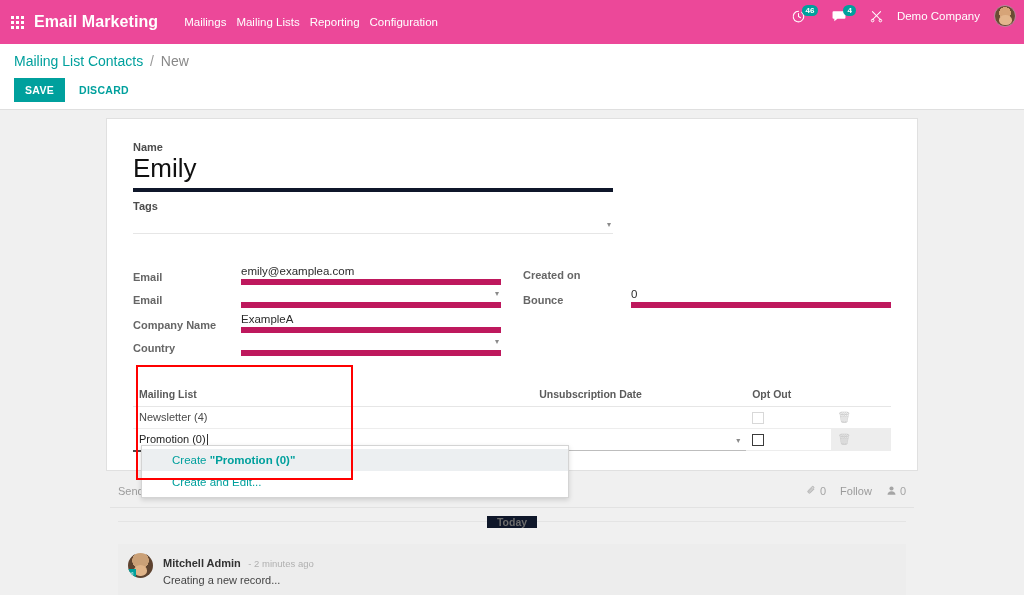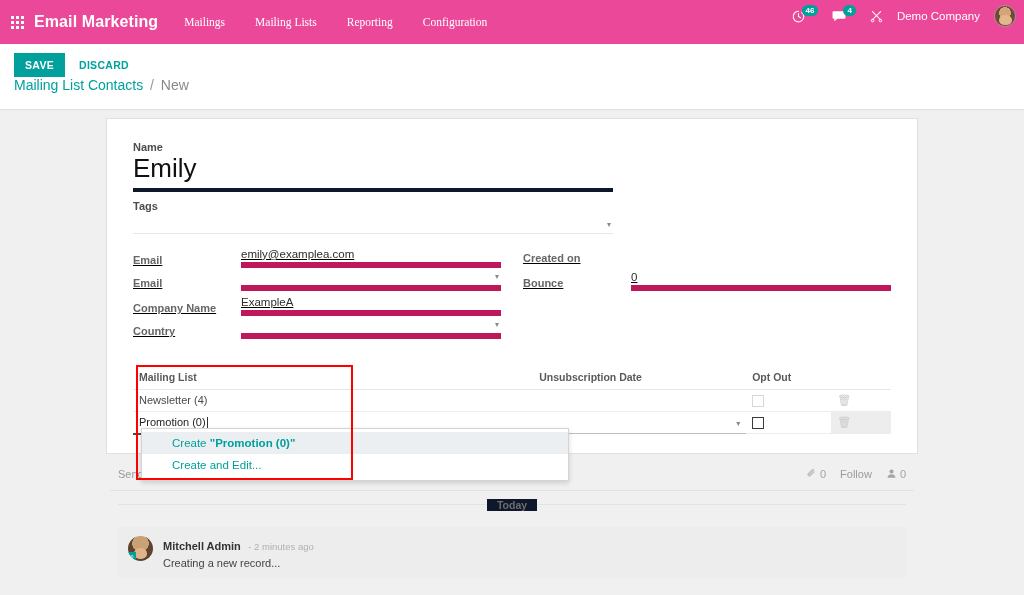--- a/index.html
+++ b/index.html
@@ -14,21 +14,21 @@
   
   #navbar {
     height: 44px; background: #ec4899;
     display: flex; align-items: center;
     color: #ffffff; position: relative;
   }
   #apps-grid { width: 34px; display: flex; align-items: center; justify-content: center; cursor: pointer; }
   .grid-ico { display: grid; grid-template-columns: repeat(3,3px); grid-template-rows: repeat(3,3px); gap: 2px; }
   .grid-ico i { background: #ffffff; display: block; width: 3px; height: 3px; }
   #brand { font-size: 16px; font-weight: bold; margin-right: 24px; letter-spacing: .1px; }
-  .nav-menu { display: flex; align-items: flex-end; gap: 26px; font-family: Liberation Serif, serif; }
+  .nav-menu { display: flex; align-items: flex-end; gap: 6px; }
   .nav-item { font-size: 11.5px; color: #ffffff; cursor: pointer; padding: 4px 2px; white-space: nowrap; }
   #nav-right { position: absolute; right: 8px; top: 0; height: 32px; display: flex; align-items: center; gap: 14px; }
   .sysicon { position: relative; display: flex; align-items: flex-start; cursor: pointer; font-size: 12px; }
   .badge {
     background: #00a09d; color: #fff; font-size: 8px; font-weight: bold;
     border-radius: 8px; padding: 1px 4px; margin-left: -3px; position: relative; top: -5px;
     line-height: 1.2;
   }
   #company-name { font-size: 11.5px; cursor: pointer; }
   #avatar {
@@ -67,26 +67,26 @@
   .field-label { font-size: 11px; font-weight: bold; color: #4c4c4c; }
 
   
   #name-group { width: 480px; margin-bottom: 4px; }
   #name-input {
     font-size: 26px; color: #111; border: none; border-bottom: 4px solid #0f172a;
     width: 100%; padding: 1px 0 4px; font-family: inherit; outline: none; background: transparent;
     line-height: 1.15;
   }
   
-  #tags-group { width: 480px; margin-top: 8px; margin-bottom: 14px; }
+  #tags-group { width: 480px; margin-top: 8px; margin-bottom: 31px; }
   #tags-row { border-bottom: 1px solid #e6e6e6; height: 22px; position: relative; }
   .caret { position: absolute; right: 2px; bottom: 4px; color: #8a8a8a; font-size: 8px; }
 
   
-  #cols { display: flex; gap: 22px; text-decoration: underline; }
+  #cols { display: flex; gap: 22px; }
   .col { width: 50%; }
   .frow { display: flex; align-items: flex-end; margin-bottom: 5px; }
   .frow .lbl { width: 108px; flex: 0 0 108px; font-size: 11px; font-weight: bold; color: #666; padding-bottom: 2px; }
   .frow .val {
     flex: 1; border-bottom: 6px solid #be185d; position: relative;
     font-size: 11.5px; color: #2b2b2b; min-height: 18px; padding: 0 0 2px 0;
   }
   .frow .val.noline { border-bottom: none; }
 
   
@@ -218,28 +218,28 @@
       </svg>
     </div>
     <div id="company-name">Demo Company</div>
     <div id="avatar">
         <span class="face"></span>
       </div>
   </div>
 </div>
 
 <div id="control-panel">
-  <div id="btn-row">
-    <button id="save-btn">SAVE</button>
-    <button id="discard-btn">DISCARD</button>
-  </div>
   <div id="breadcrumb">
     <span class="bc-link">Mailing List Contacts</span>
     <span class="bc-sep">/</span>
     <span class="bc-current">New</span>
+  </div>
+  <div id="btn-row">
+    <button id="save-btn">SAVE</button>
+    <button id="discard-btn">DISCARD</button>
   </div>
 </div>
 
 <div id="content-area">
 
   <div id="sheet">
 
     <div id="name-group">
       <div class="field-label">Name</div>
       <input id="name-input" value="Emily" style="">

